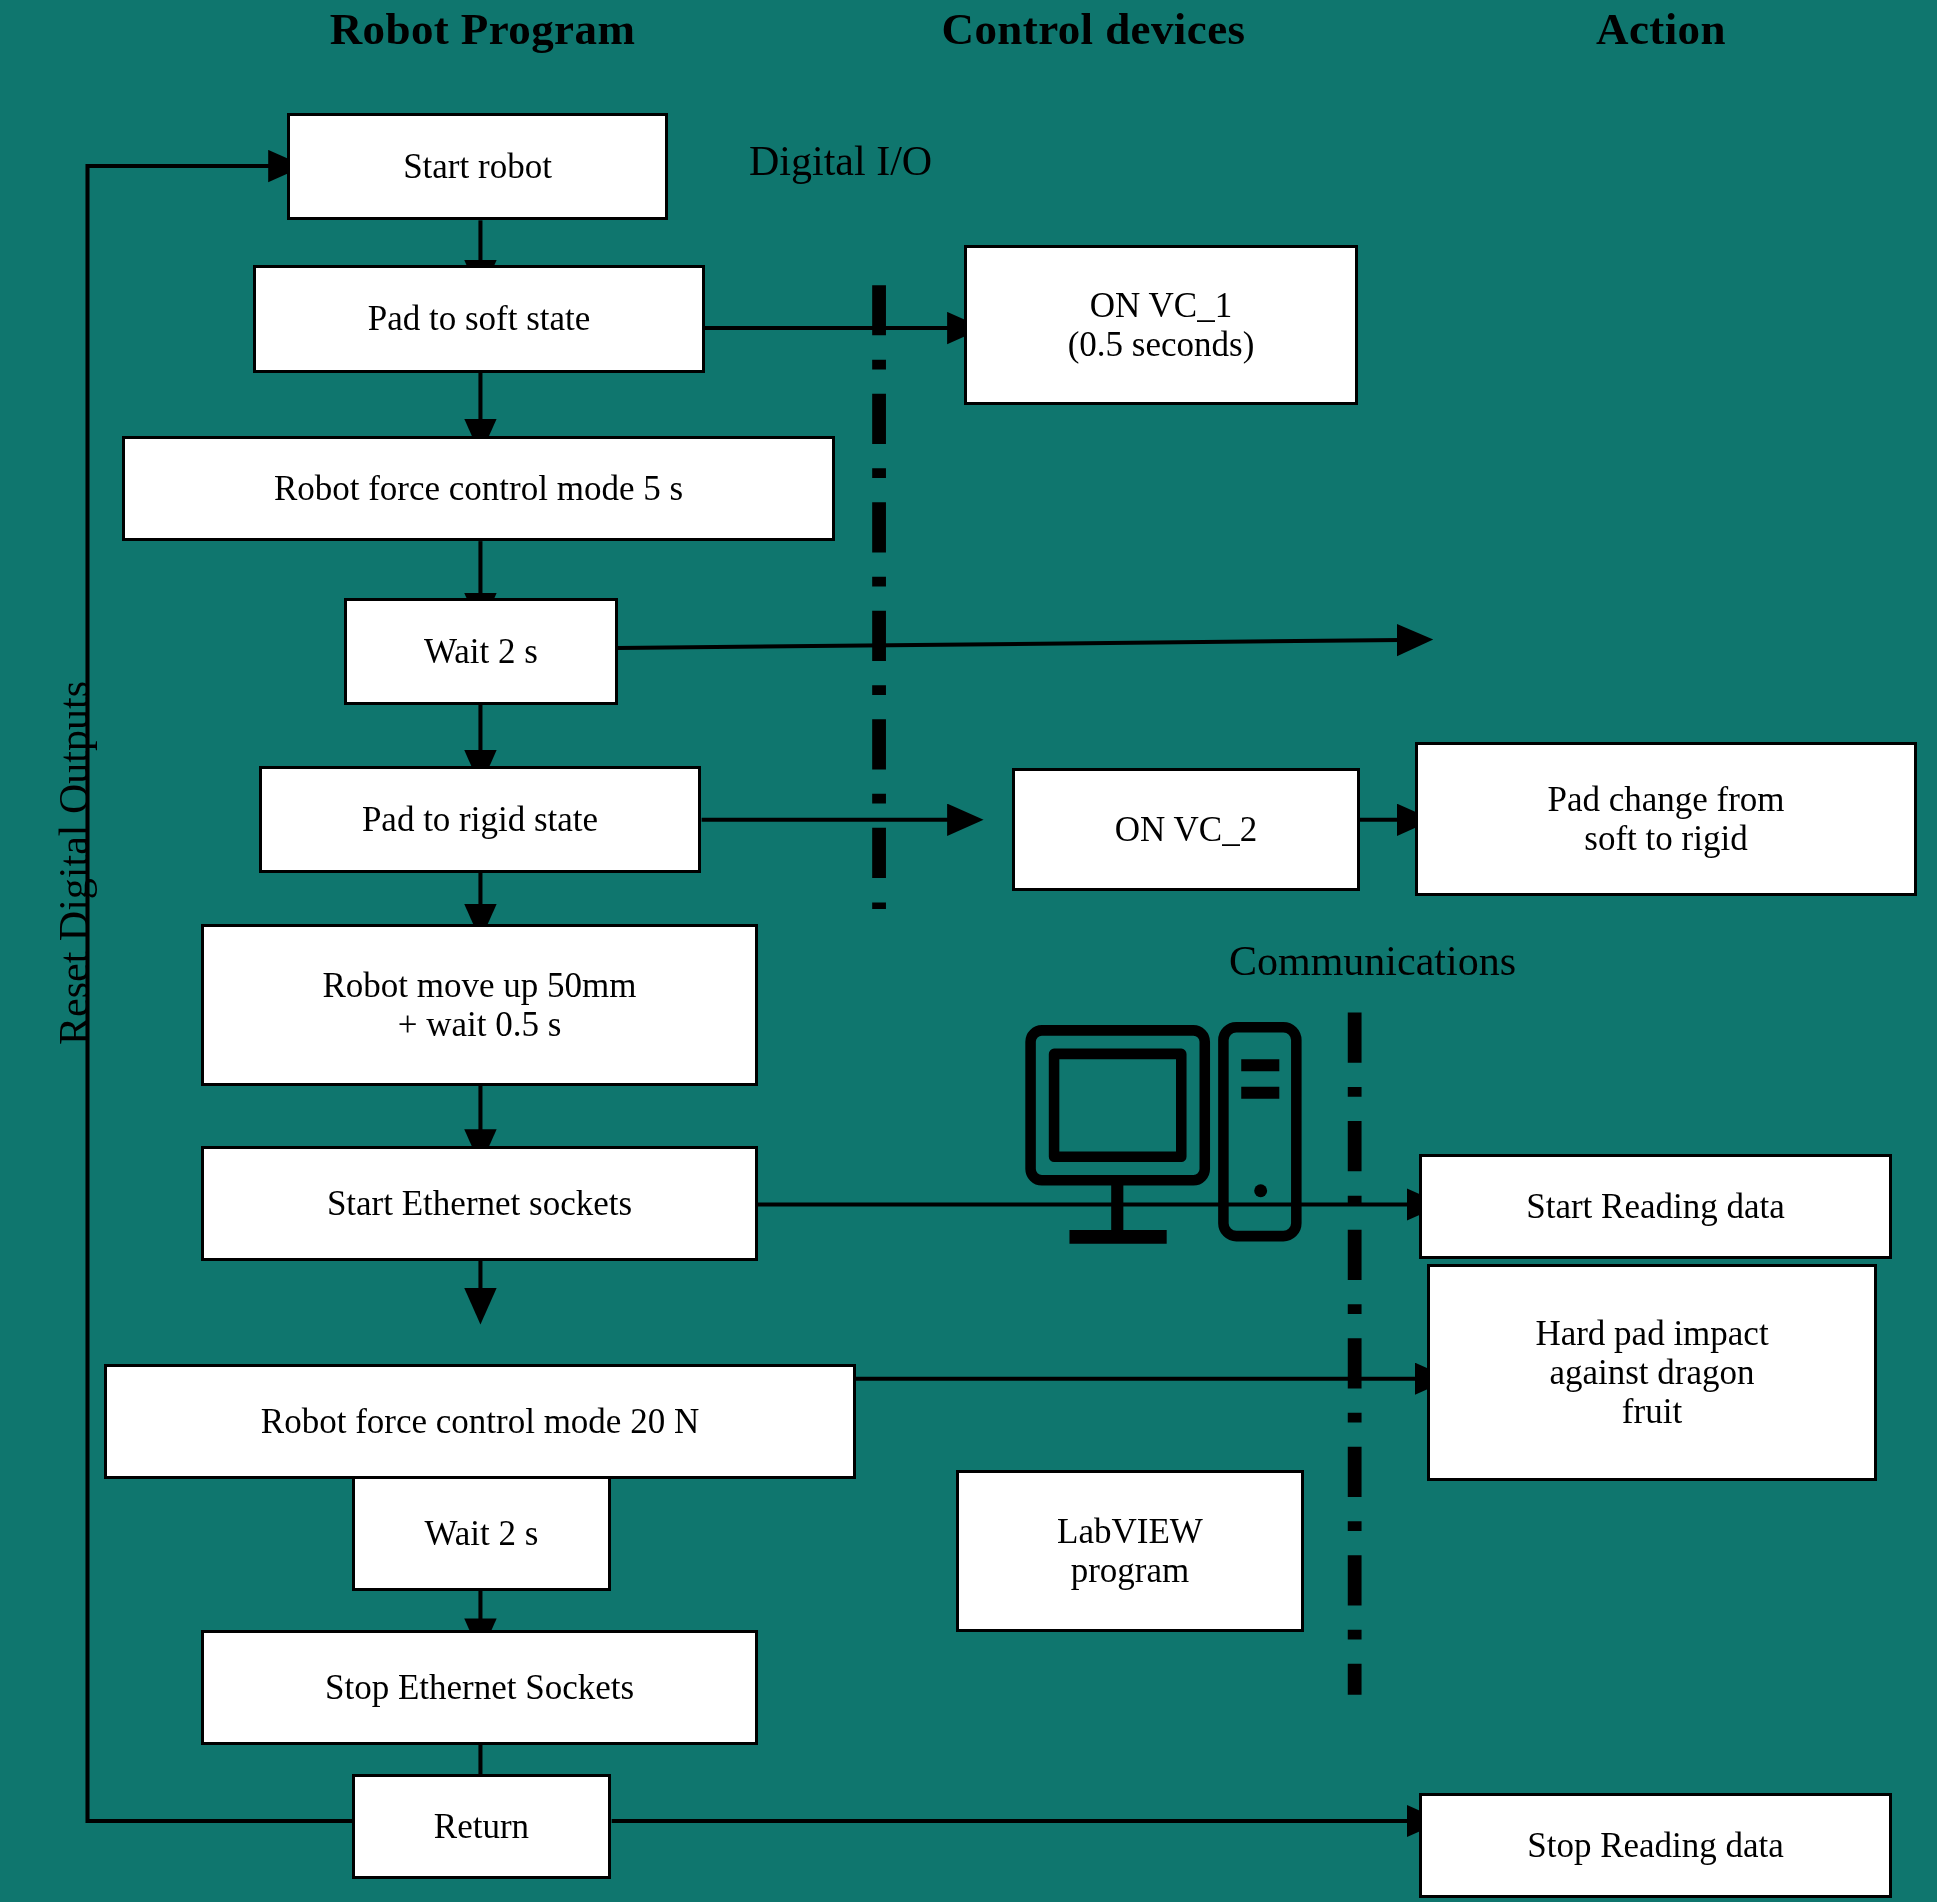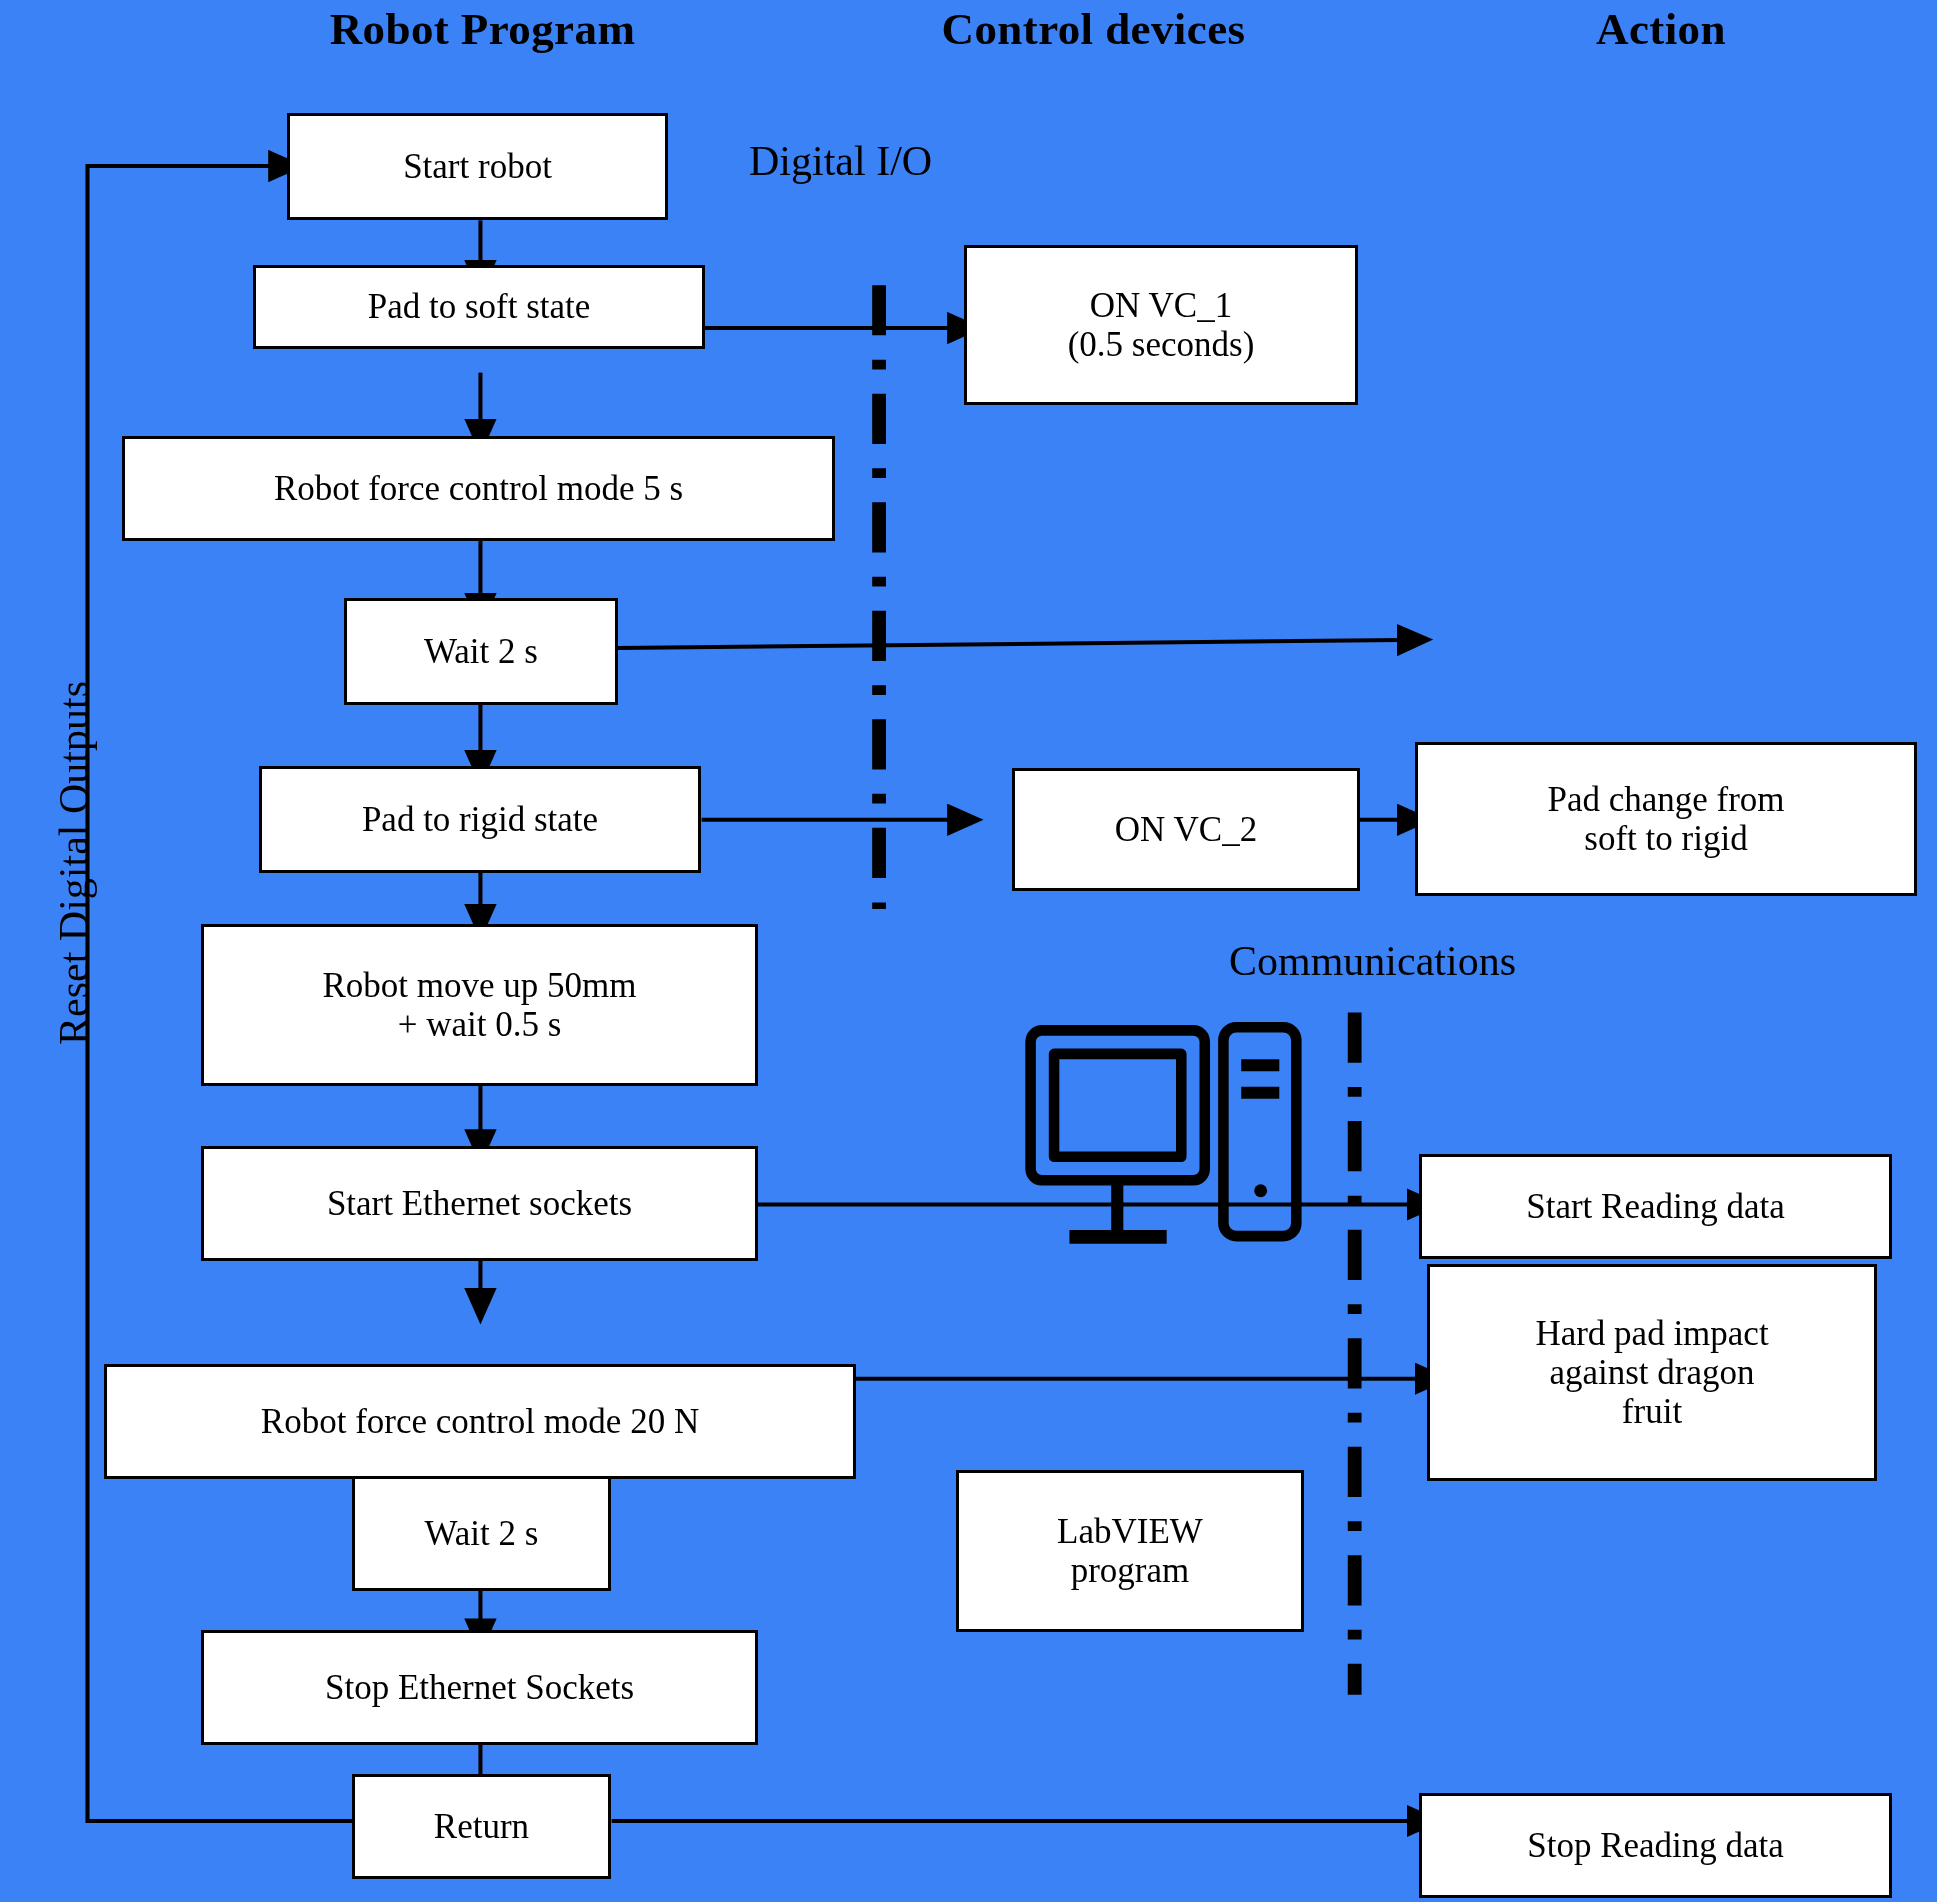--- a/index.html
+++ b/index.html
@@ -1,18 +1,18 @@
 <!DOCTYPE html>
 <html style="font-size:13px"><head>
 <meta charset="utf-8">
 <style>
   html,body{margin:0;padding:0;background:#ffffff;}
   body{width:1938px;height:1902px;position:relative;
        font-family:"Liberation Serif","DejaVu Serif",serif;color:#000;}
-  #stage{position:relative;width:1938px;height:1902px;overflow:hidden;background:#3b82f6;}
+  #stage{position:relative;width:1938px;height:1902px;overflow:hidden;background:#0f766e;}
   svg.layer{position:absolute;left:0;top:0;width:1938px;height:1902px;}
 
   .col-head{position:absolute;font-weight:bold;font-size:45px;letter-spacing:0.4px;
             white-space:nowrap;text-align:center;line-height:1;}
   .lane-label{position:absolute;font-size:42px;white-space:nowrap;line-height:1;}
 
   .node{position:absolute;box-sizing:border-box;background:#ffffff;
         border:3.2px solid #000;display:flex;align-items:center;justify-content:center;
         text-align:center;font-size:35px;line-height:1.12;padding:1.6px 6.5px;}
   .node .txt{display:block;width:100%;}
@@ -106,21 +106,21 @@
 
   <div class="lane-label" style="left:749px;top:140px;">Digital I/O</div>
   <div class="lane-label" style="left:1201px;top:940px;margin-left:28px;">Communications</div>
 
   <div class="vert-label" style="left:53px;top:1045px;">Reset Digital Outputs</div>
 
   <div class="node" style="left:287px;top:113px;width:381px;height:107px;">
     <span class="txt">Start robot</span>
   </div>
 
-  <div class="node" style="left:253px;top:265px;width:452px;height:84px;">
+  <div class="node" style="left:253px;top:265px;width:452px;height:108px;">
     <span class="txt">Pad to soft state</span>
   </div>
 
   <div class="node" style="left:122px;top:436px;width:713px;height:105px;">
     <span class="txt">Robot force control mode 5 s</span>
   </div>
 
   <div class="node" style="left:344px;top:598px;width:274px;height:107px;">
     <span class="txt">Wait 2 s</span>
   </div>

